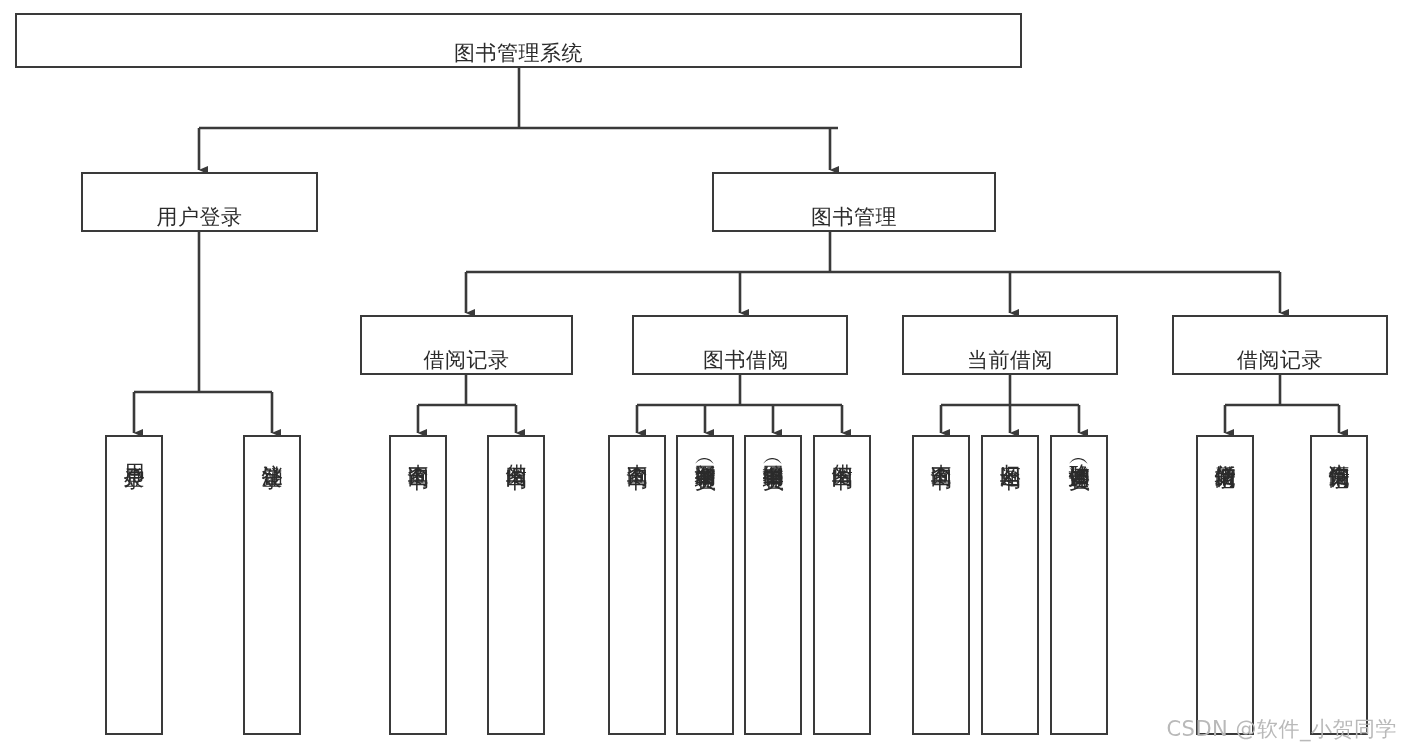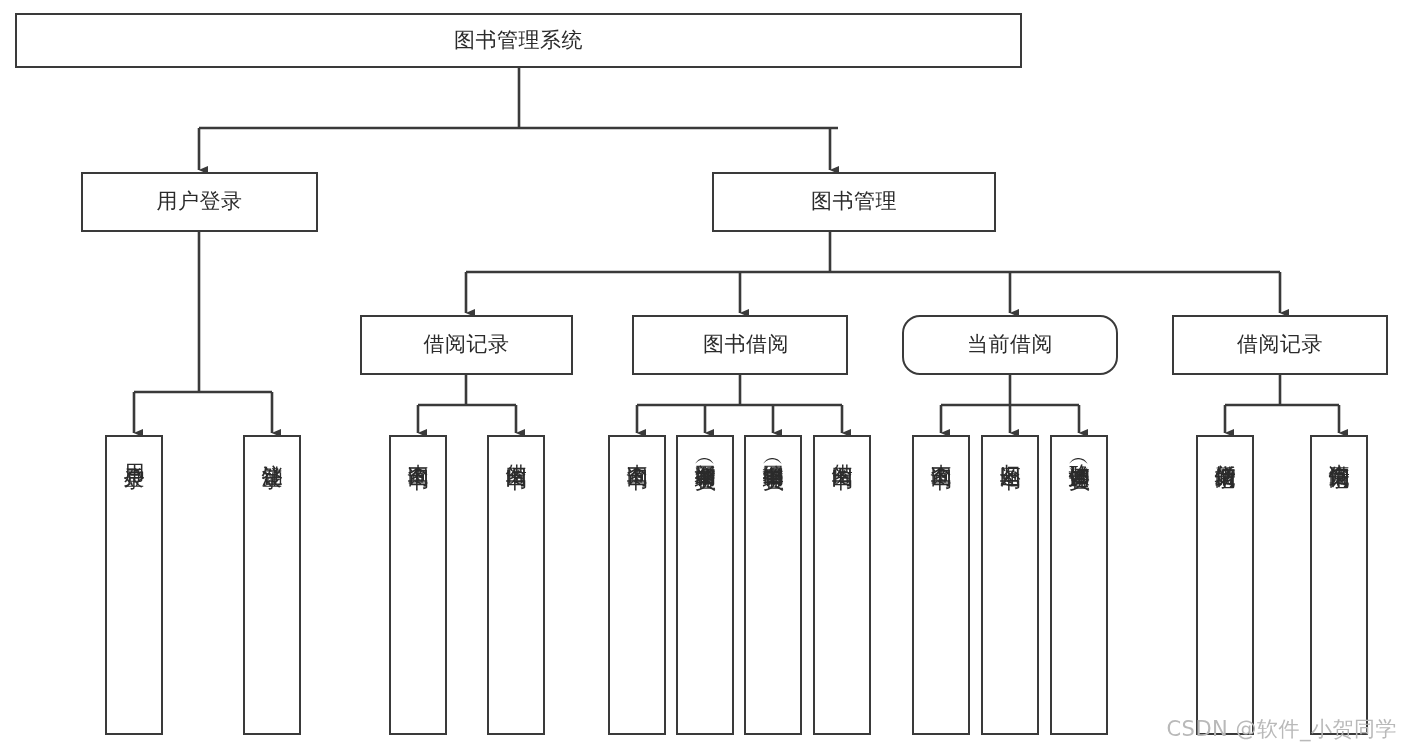--- a/index.html
+++ b/index.html
@@ -23,21 +23,21 @@
     top: 0;
     width: 1405px;
     height: 747px;
   }
   .node {
     position: absolute;
     box-sizing: border-box;
     border: 2.4px solid #3a3a3a;
     background: #ffffff;
     display: flex;
-    align-items: center;
+    align-items: flex-end;
     justify-content: center;
     color: #2b2b2b;
   }
   .node.horiz .label {
     font-size: 21px;
     line-height: 1.2;
     letter-spacing: 0.5px;
     white-space: nowrap;
   }
   .node.vert {
@@ -132,21 +132,21 @@
   <div class="node horiz" style="left:712px; top:172px; width:284px; height:60px;">
     <span class="label">图书管理</span>
   </div>
 
   <div class="node horiz" style="left:360px; top:315px; width:213px; height:60px;">
     <span class="label">借阅记录</span>
   </div>
   <div class="node horiz" style="left:632px; top:315px; width:216px; height:60px;padding-left:12px;">
     <span class="label">图书借阅</span>
   </div>
-  <div class="node horiz" style="left:902px; top:315px; width:216px; height:60px;border-radius:18px;">
+  <div class="node horiz" style="left:902px; top:315px; width:216px; height:60px;">
     <span class="label">当前借阅</span>
   </div>
   <div class="node horiz" style="left:1172px; top:315px; width:216px; height:60px;">
     <span class="label">借阅记录</span>
   </div>
 
   <div class="node vert" style="left:105px; top:435px; width:58px; height:300px;">
     <span class="label">用户登录</span>
   </div>
   <div class="node vert" style="left:243px; top:435px; width:58px; height:300px;">

